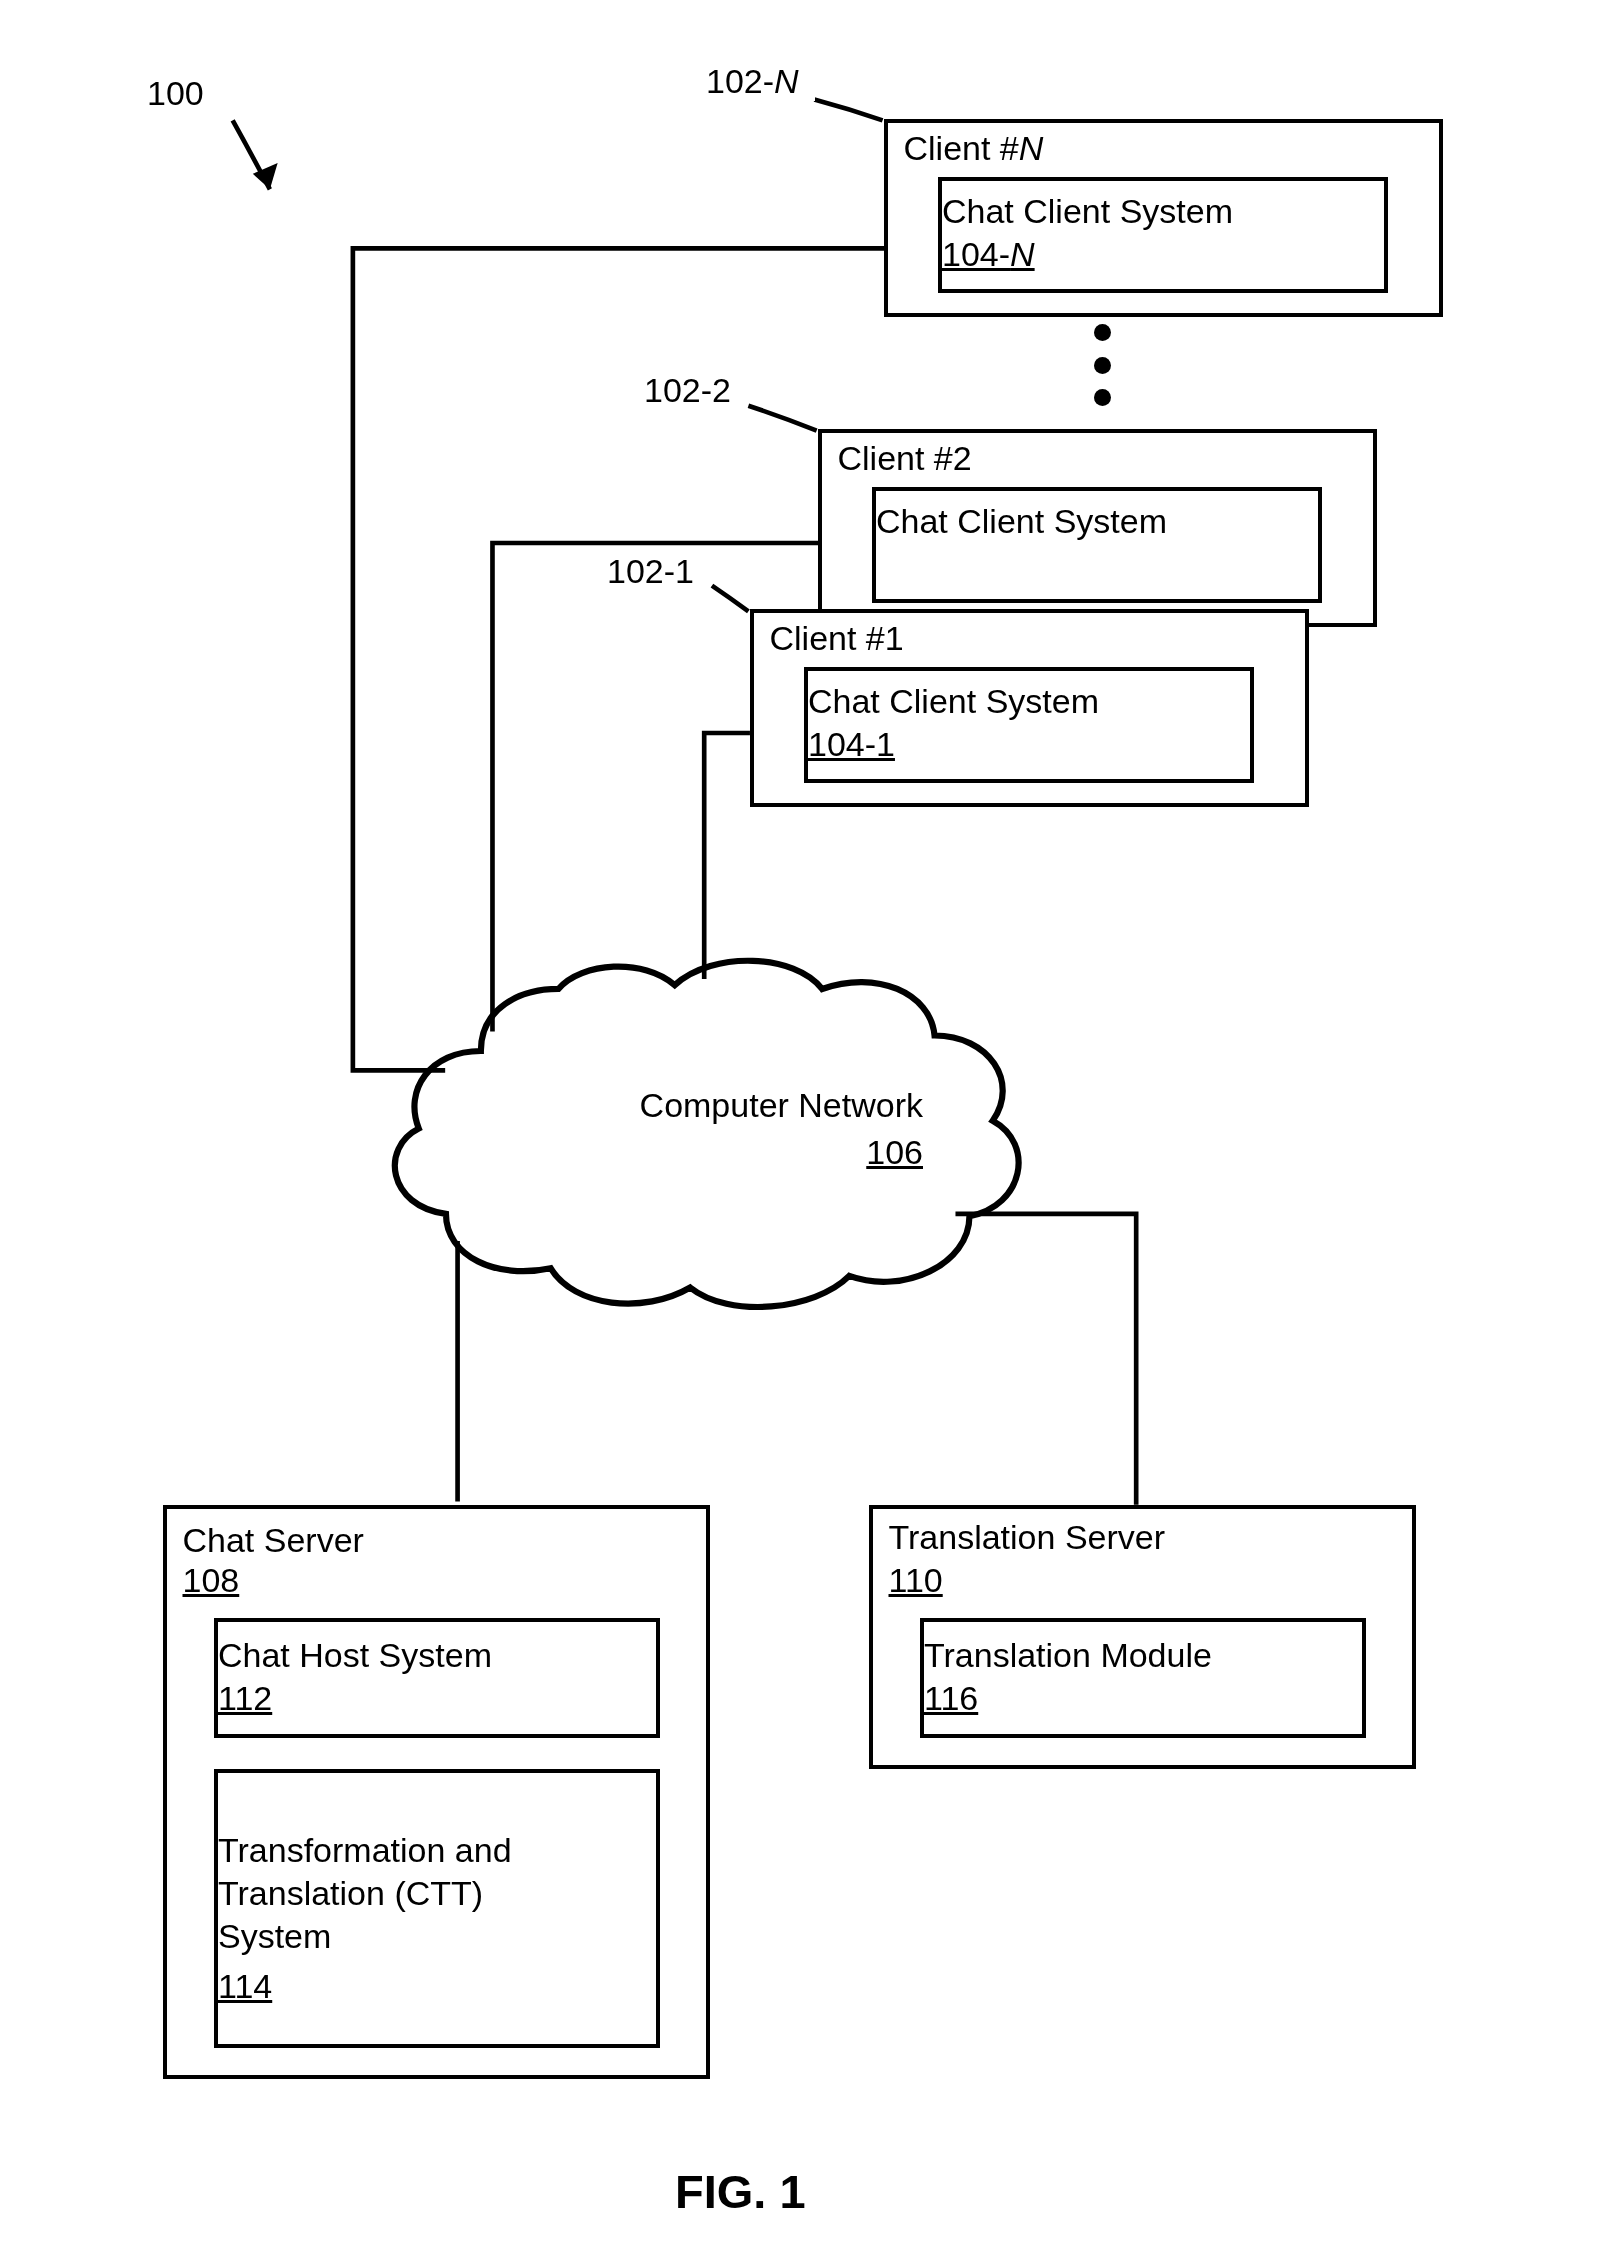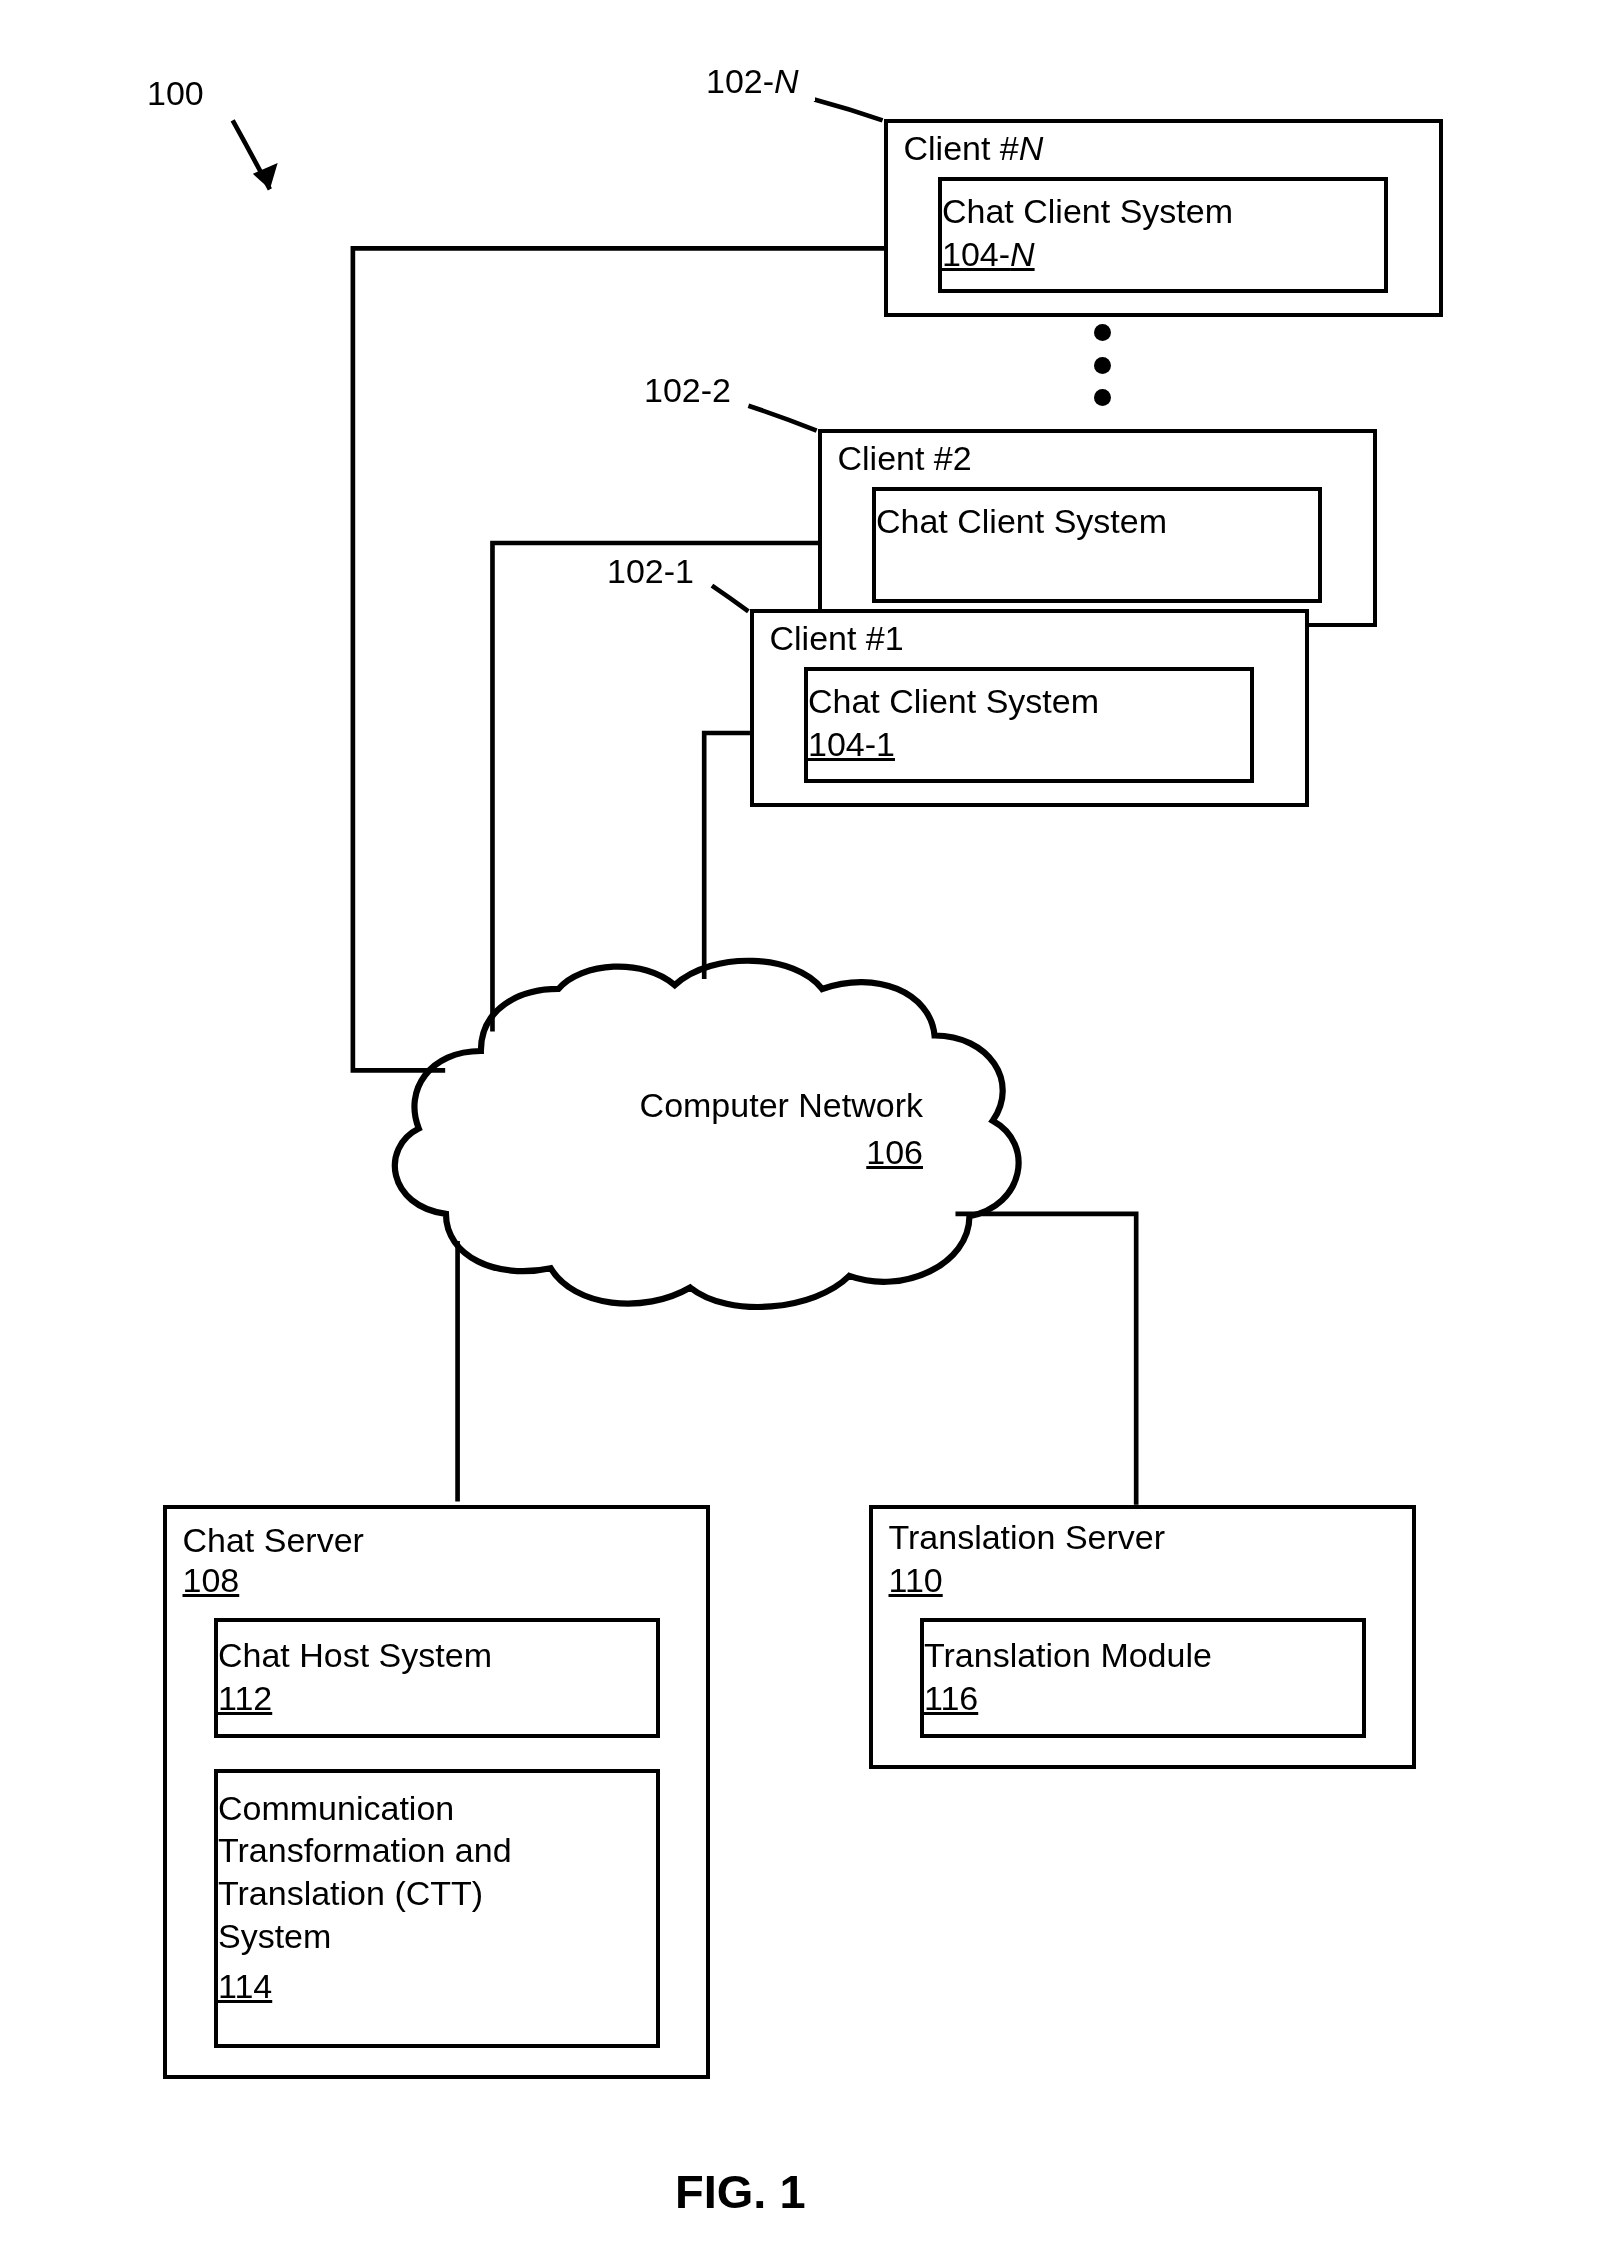--- a/index.html
+++ b/index.html
@@ -160,21 +160,20 @@
   <div class="box" style="left:163px; top:1505px; width:547px; height:574px;">
     <div class="label" style="left:15.5px; top:12px;">Chat Server</div>
     <div class="label underline" style="left:15.5px; top:52px;">108</div>
 
     <div class="box" style="left:47px; top:109px; width:446px; height:120px;">
       <div class="inner-title" style="top:14px;">Chat Host System</div>
       <div class="inner-title underline" style="top:57px;">112</div>
     </div>
 
     <div class="box" style="left:47px; top:260px; width:446px; height:279px;">
-      <div class="inner-title" style="top:15.5px;">Communication</div>
       <div class="inner-title" style="top:58px;">Transformation and</div>
       <div class="inner-title" style="top:144px;">System</div>
       <div class="inner-title" style="top:101px;">Translation (CTT)</div>
       <div class="inner-title underline" style="top:194px;">114</div>
     </div>
   </div>
 
   <div class="box" style="left:869px; top:1505px; width:547px; height:264px;">
     <div class="label" style="left:15.5px; top:9.3px;">Translation Server</div>
     <div class="label underline" style="left:15.5px; top:52px;">110</div>

